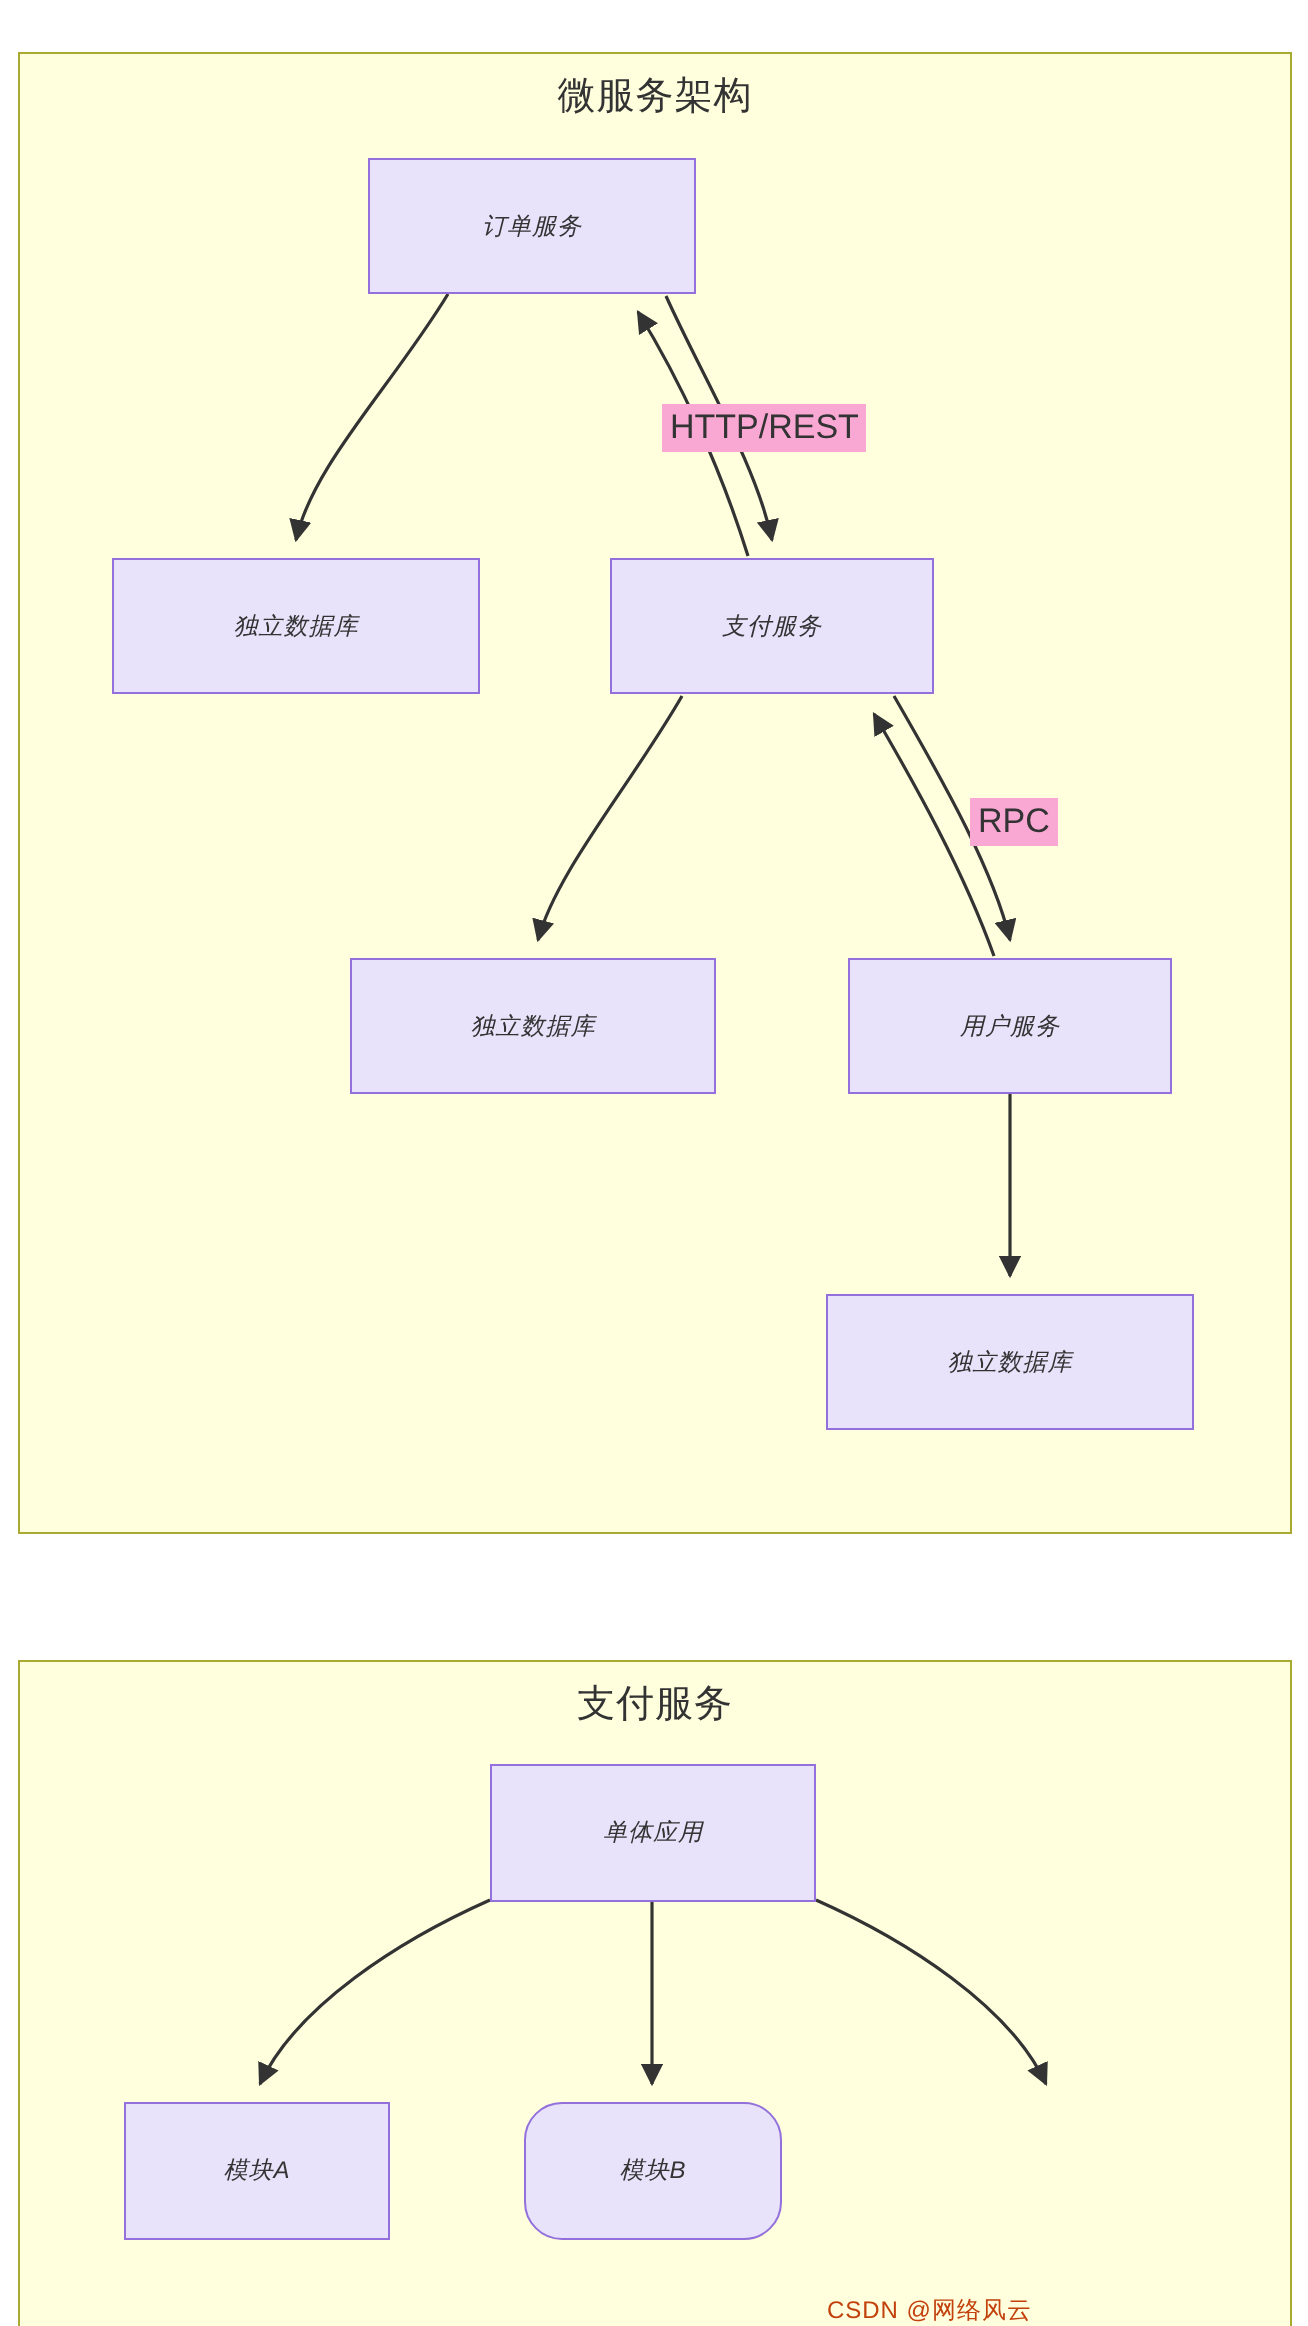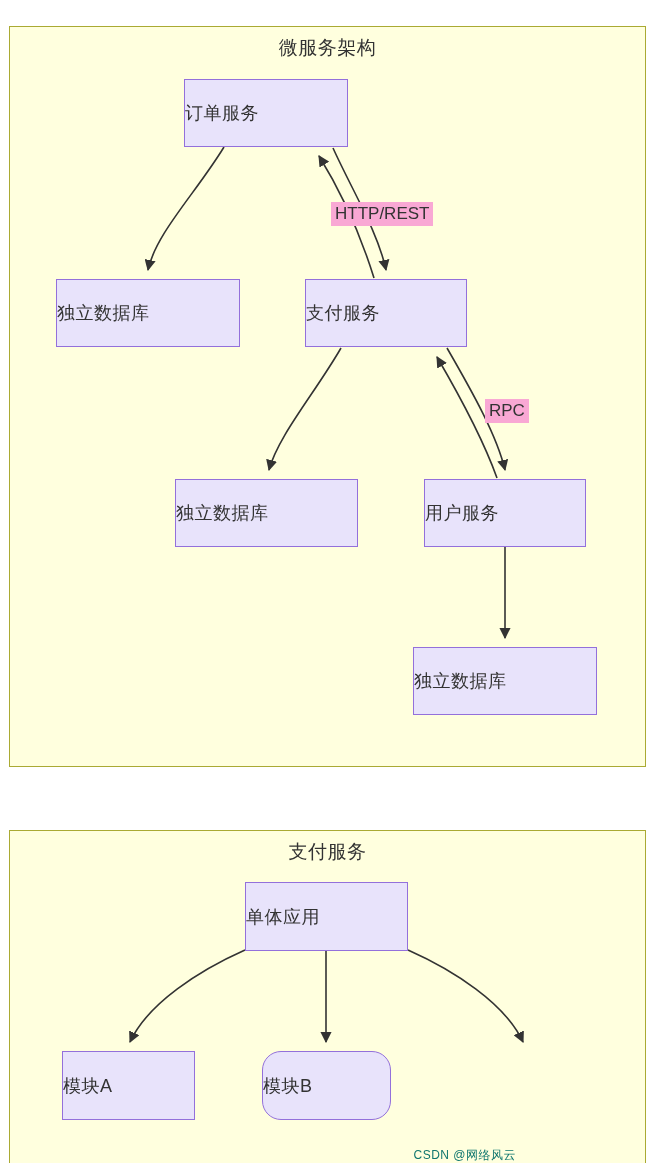--- a/index.html
+++ b/index.html
@@ -52,25 +52,26 @@
     color: #333333;
     letter-spacing: 0.5px;
   }
   .node {
     position: absolute;
     background: #e8e3fb;
     border: 1.3px solid #9370db;
     box-sizing: border-box;
     display: flex;
     align-items: center;
-    justify-content: flex-start;
-    font-size: 18px;
+    justify-content: center;
+    font-size: 12px;
     color: #333333;
     letter-spacing: 0.5px;
     z-index: 3;
+    font-style: italic;
   }
   .edge-label {
     position: absolute;
     background: #f9a8d4;
     color: #333333;
     font-size: 17px;
     padding: 2px 4px;
     z-index: 4;
     white-space: nowrap;
     line-height: 1.2;
@@ -88,21 +89,21 @@
   .edge-path {
     fill: none;
     stroke: #333333;
     stroke-width: 1.6px;
   }
   #watermark {
     position: absolute;
     right: 8px;
     bottom: 14px;
     font-size: 12px;
-    color: #0f766e;
+    color: #c2410c;
     z-index: 6;
     letter-spacing: 0.5px;
   }
 </style>
 </head>
 <body>
 
 <div id="page">
 
   <div class="cluster" id="cluster-microservices">

